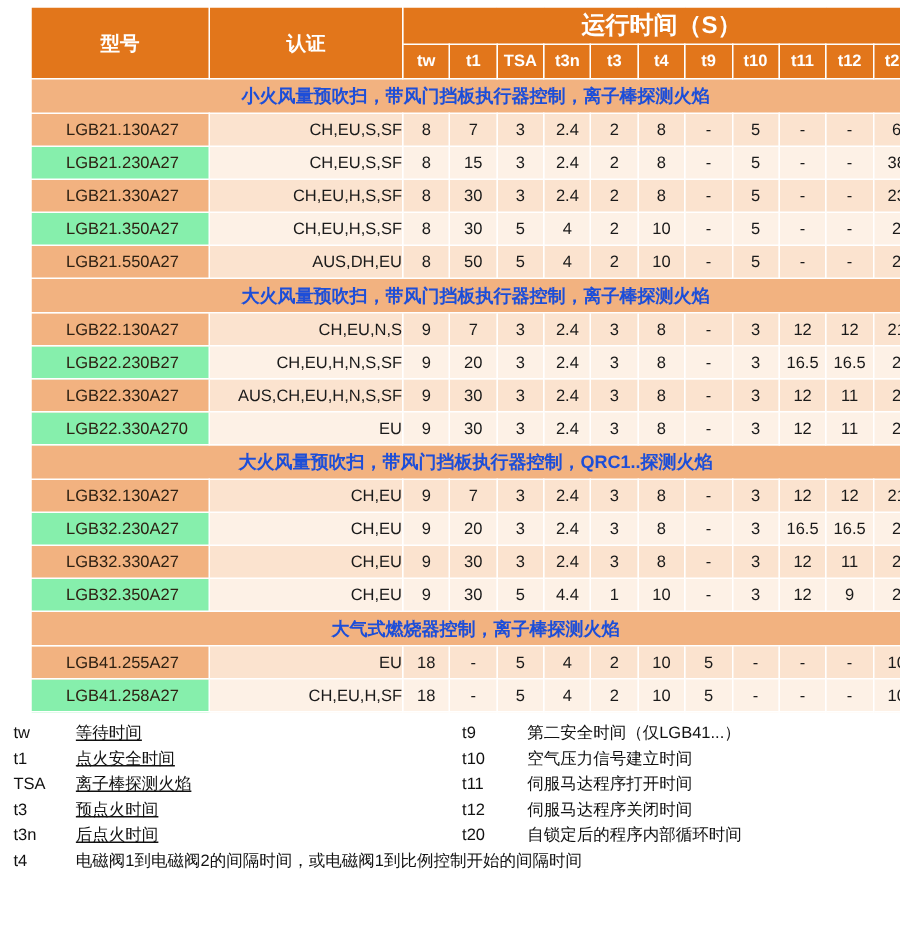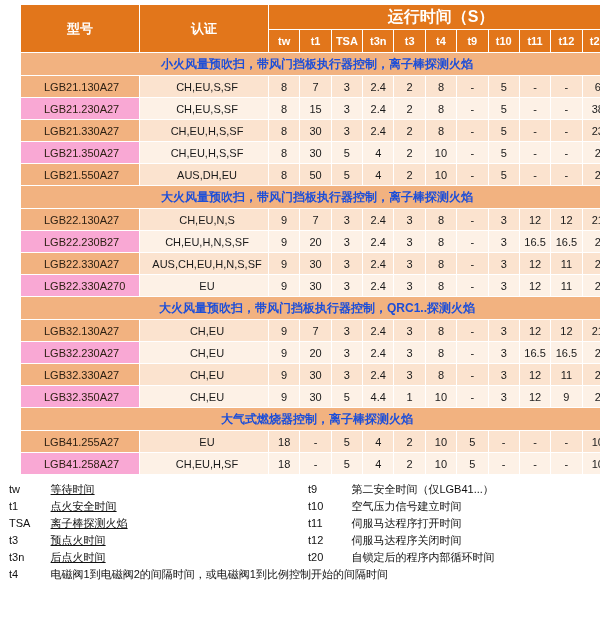--- a/index.html
+++ b/index.html
@@ -54,25 +54,25 @@
   }
   tr.data td.model{
     background:#F2B280;
     color:#2e2113;
     text-align:left;
     padding-left:23px;
     font-size:11px;
   }
   tr.data td.cert{
     background:#FBE3CF;
-    text-align:center;
+    text-align:right;
     padding-left:6px;
   }
   tr.data.alt td{background:#FDF1E6;}
-  tr.data.alt td.model{background:#f9a8d4;}
+  tr.data.alt td.model{background:#86efac;}
   
   .legend{
     margin:6px 3px 0 6px;
     width:591px;
     border-collapse:collapse;
     font-size:11px;
     color:#111;
   }
   .legend td{
     padding:1px 0 1px 0;

